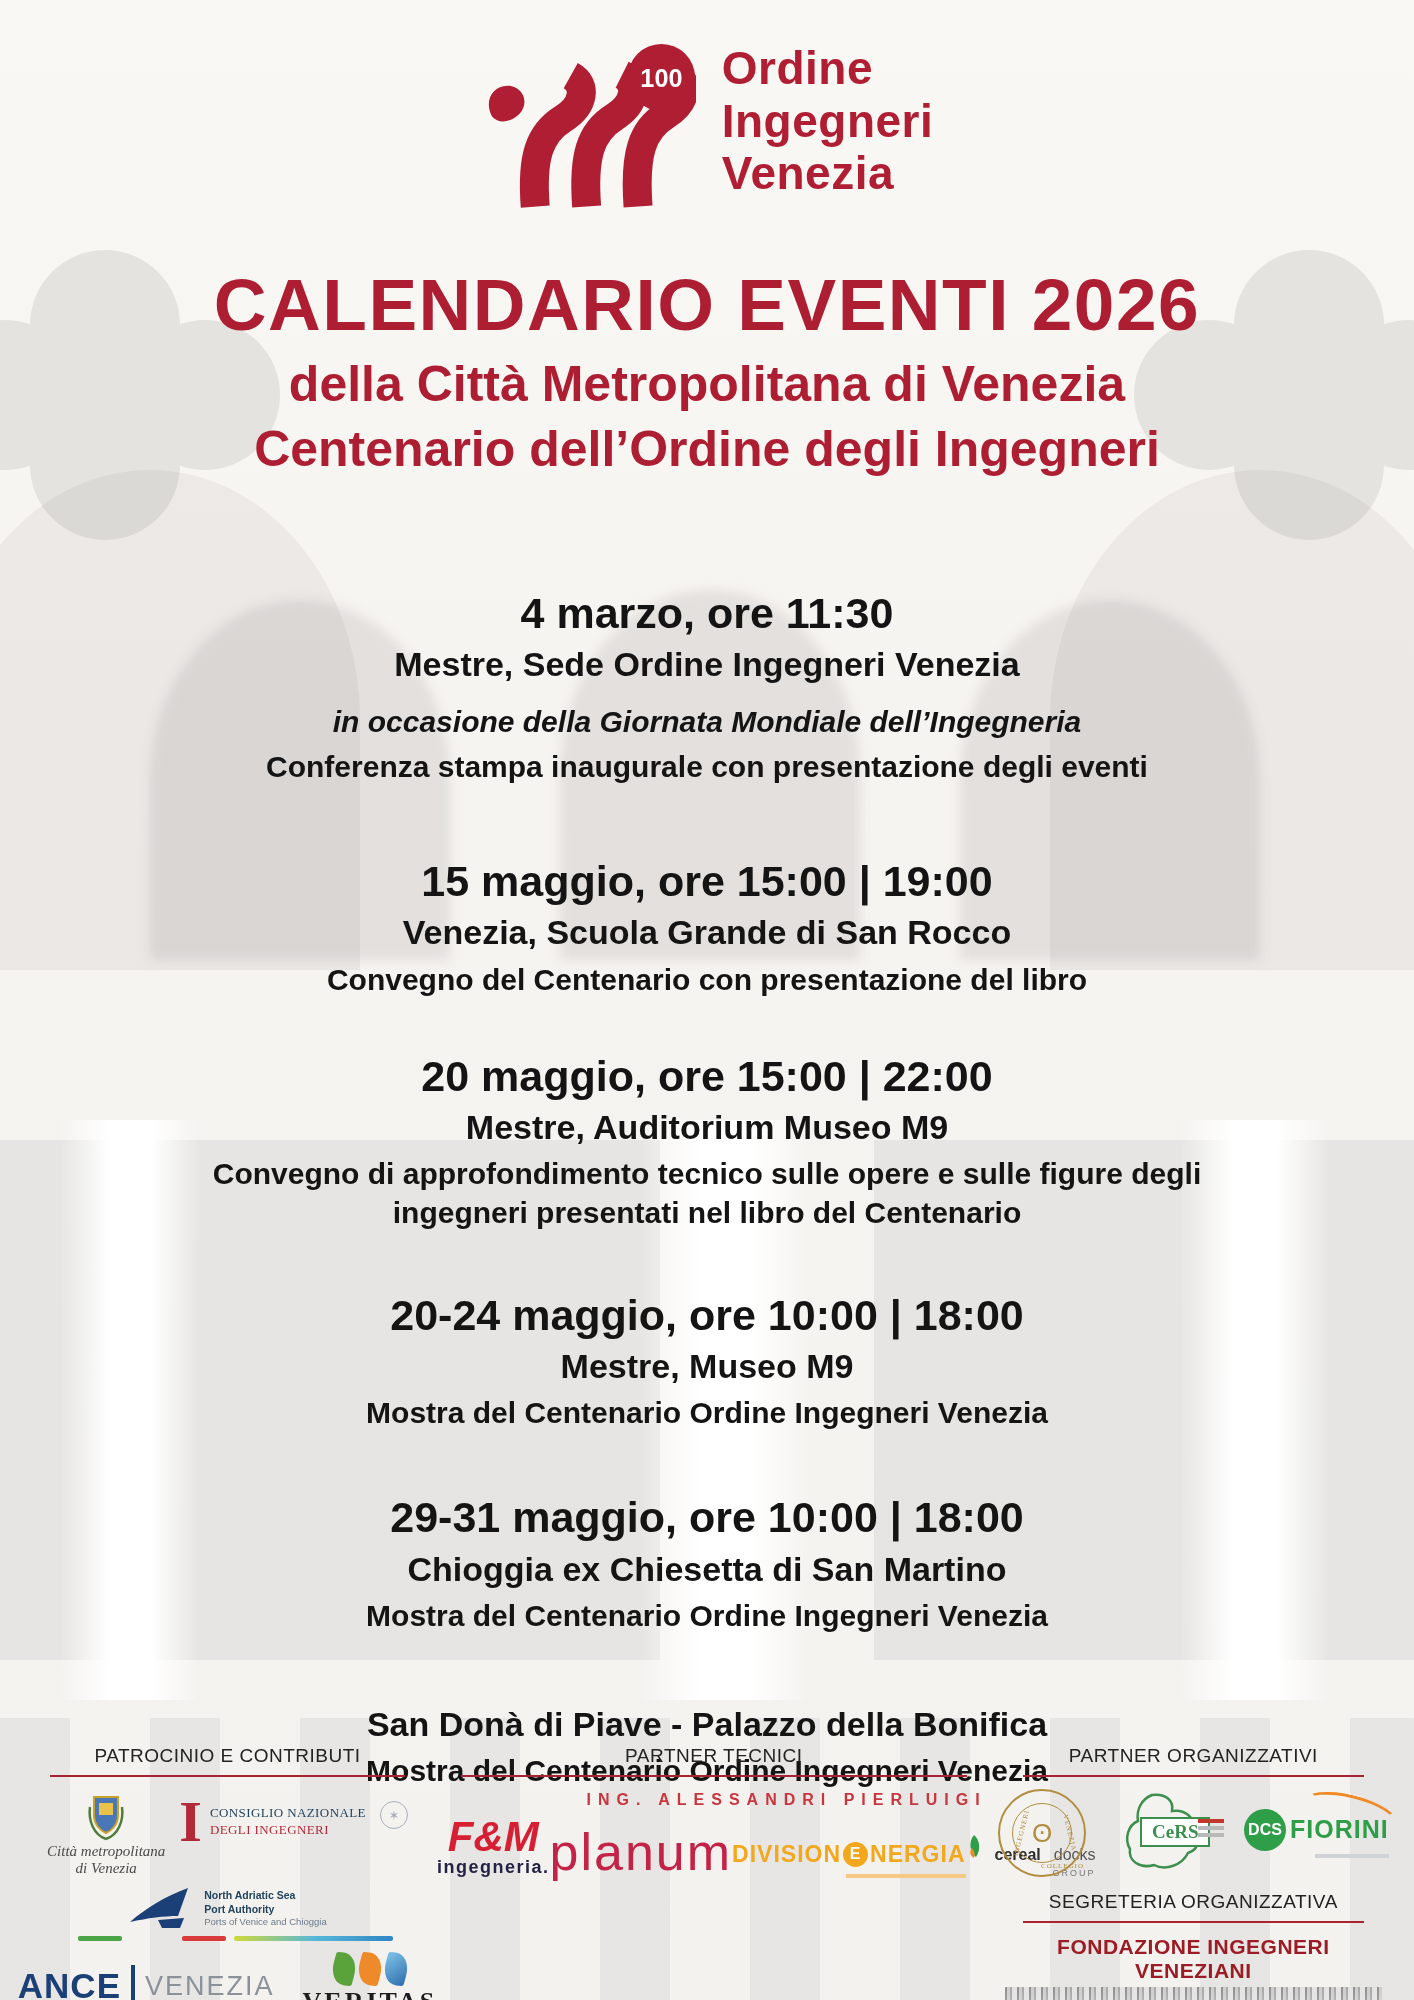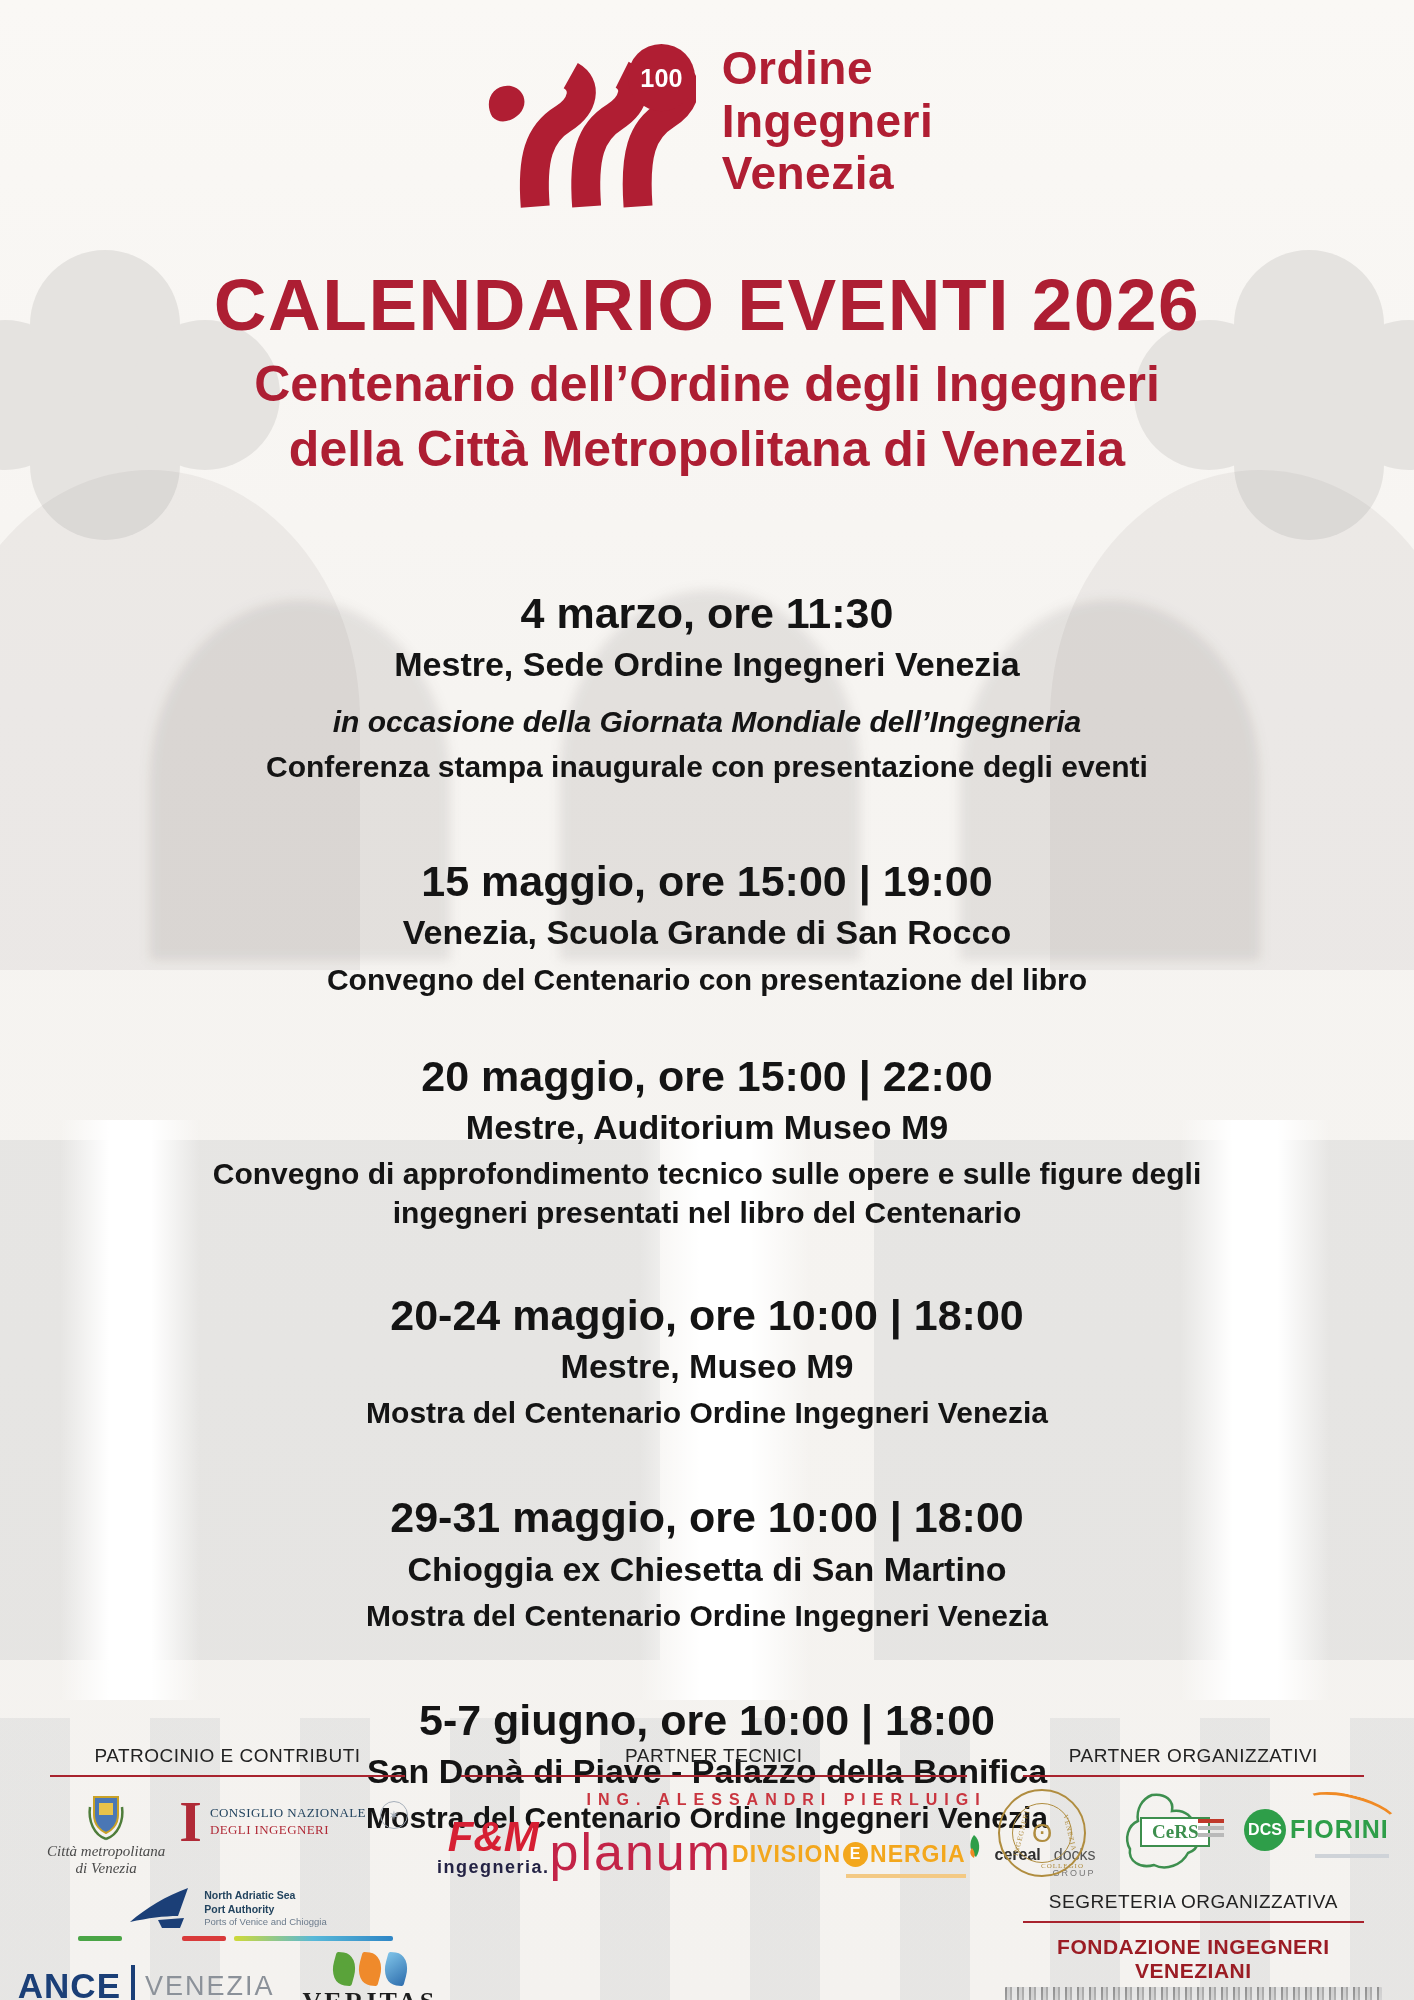--- a/index.html
+++ b/index.html
@@ -148,22 +148,22 @@
       </svg>
       <div class="logo-name">
         <div>Ordine</div>
         <div>Ingegneri</div>
         <div>Venezia</div>
       </div>
     </div>
 
     <div class="title">CALENDARIO EVENTI 2026</div>
     <div class="subtitle">
+      <div>della Città Metropolitana di Venezia</div>
       <div>Centenario dell’Ordine degli Ingegneri</div>
-      <div>della Città Metropolitana di Venezia</div>
     </div>
 
     <div class="event mt-e1">
       <div class="dt">4 marzo, ore 11:30</div>
       <div class="loc">Mestre, Sede Ordine Ingegneri Venezia</div>
       <div class="occ">in occasione della Giornata Mondiale dell’Ingegneria</div>
       <div class="desc">Conferenza stampa inaugurale con presentazione degli eventi</div>
     </div>
 
     <div class="event mt-e2">
@@ -184,21 +184,20 @@
       <div class="desc">Mostra del Centenario Ordine Ingegneri Venezia</div>
     </div>
 
     <div class="event mt-e5">
       <div class="dt">29-31 maggio, ore 10:00 | 18:00</div>
       <div class="loc">Chioggia ex Chiesetta di San Martino</div>
       <div class="desc">Mostra del Centenario Ordine Ingegneri Venezia</div>
     </div>
 
     <div class="event mt-e6">
-      <div class="dt">5-7 giugno, ore 10:00 | 18:00</div>
       <div class="loc">San Donà di Piave - Palazzo della Bonifica</div>
       <div class="desc">Mostra del Centenario Ordine Ingegneri Venezia</div>
     </div>
   </div>
 
   <div class="footer">
 
     <div class="fcol1">
       <div class="fhead">PATROCINIO E CONTRIBUTI</div>
       <div class="frule"></div>

